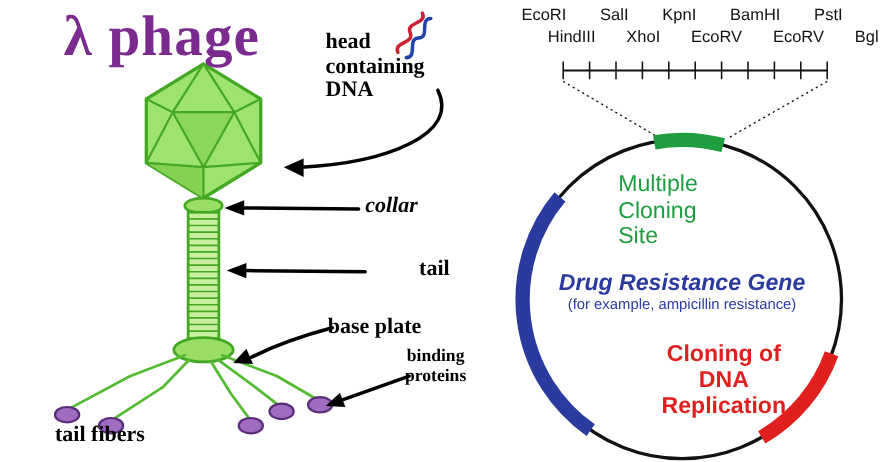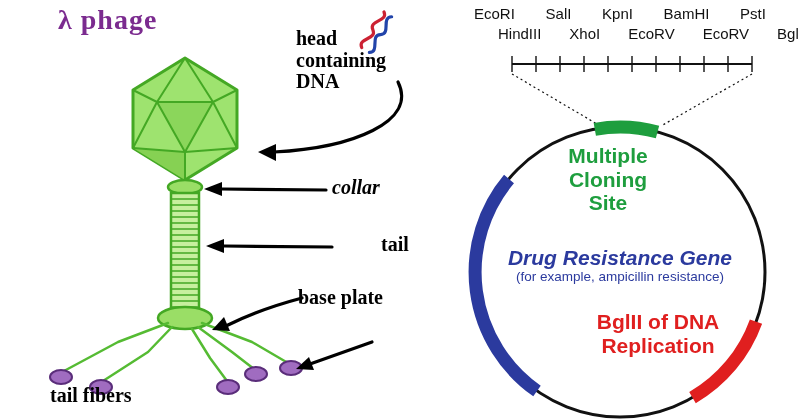--- a/index.html
+++ b/index.html
@@ -1,32 +1,32 @@
 <!DOCTYPE html>
 <html><head>
 <meta charset="utf-8">
 <style>
   html,body{margin:0;padding:0;background:#fff;}
   #stage{position:relative;width:800px;height:420px;background:#ffffff;overflow:hidden;
          font-family:"Liberation Serif", serif;}
   #art{position:absolute;left:0;top:0;z-index:0;}
   .txt{position:absolute;z-index:1;color:#000;}
-  .phage-title{left:58px;top:4px;font-size:28px;font-weight:700;color:#7b2b8f;letter-spacing:1px;}
+  .phage-title{left:58px;top:4px;font-size:52px;font-weight:700;color:#7b2b8f;letter-spacing:1px;}
   .lbl{font-weight:700;font-size:20px;line-height:1.08;}
   .lbl-head{left:296px;top:28px;width:110px;text-align:left;}
   .lbl-collar{left:332px;top:177px;font-style:italic;}
   .lbl-tail{left:354px;top:234px;margin-left:27px;}
   .lbl-baseplate{left:298px;top:287px;}
   .lbl-binding{left:356px;top:315px;width:80px;text-align:center;font-size:16px;line-height:1.1;font-weight:700;}
   .lbl-fibers{left:50px;top:385px;}
   .sans{font-family:"Liberation Sans", sans-serif;}
   .enzrow{display:flex;justify-content:space-between;font-size:15px;color:#111;gap:28px;}
   .enzrow1{left:474px;top:5px;width:292px;}
   .enzrow2{left:498px;top:25px;width:262px;}
-  .lbl-mcs{left:562px;top:144px;width:92px;font-size:21px;font-weight:700;color:#1e9e3e;line-height:1.12;text-align:center;}
+  .lbl-mcs{left:562px;top:156px;width:92px;font-size:21px;font-weight:400;color:#1e9e3e;line-height:1.12;}
   .lbl-drug{left:486px;top:246px;width:268px;text-align:center;color:#2b3a9e;}
   .lbl-drug .main{font-size:21px;font-weight:700;line-height:1.1;font-style:italic;}
   .lbl-drug .sub{font-size:13.5px;font-weight:400;line-height:1.2;}
   .lbl-origin{left:582px;top:310px;width:152px;text-align:center;font-size:21px;font-weight:700;color:#e01f1f;line-height:1.12;}
 </style>
 </head>
 <body>
 
 <div id="stage">
 
@@ -111,20 +111,21 @@
       <path d="M692.5 397.6 A145 145 0 0 0 756 321.6" stroke="#e01f1f" stroke-width="13"></path>
     </g>
   </svg>
 
   <div class="txt phage-title">λ phage</div>
 
   <div class="txt lbl lbl-head">head containing DNA</div>
   <div class="txt lbl lbl-collar">collar</div>
   <div class="txt lbl lbl-tail">tail</div>
   <div class="txt lbl lbl-baseplate">base plate</div>
+  <div class="txt lbl-binding txt lbl" style="font-size:16px;">binding proteins</div>
   <div class="txt lbl lbl-fibers">tail fibers</div>
 
   <div class="txt sans enzrow enzrow1">
     <span>EcoRI</span>
     <span>SalI</span>
     <span>KpnI</span>
     <span>BamHI</span>
     <span>PstI</span>
   </div>
   <div class="txt sans enzrow enzrow2">
@@ -135,15 +136,15 @@
     <span>BglII</span>
   </div>
 
   <div class="txt sans lbl-mcs">Multiple Cloning Site</div>
 
   <div class="txt sans lbl-drug">
     <div class="main">Drug Resistance Gene</div>
     <div class="sub">(for example, ampicillin resistance)</div>
   </div>
 
-  <div class="txt sans lbl-origin">BglII of DNA Replication</div>
+  <div class="txt sans lbl-origin">Cloning of DNA Replication</div>
 
 </div>
 
 </body></html>

